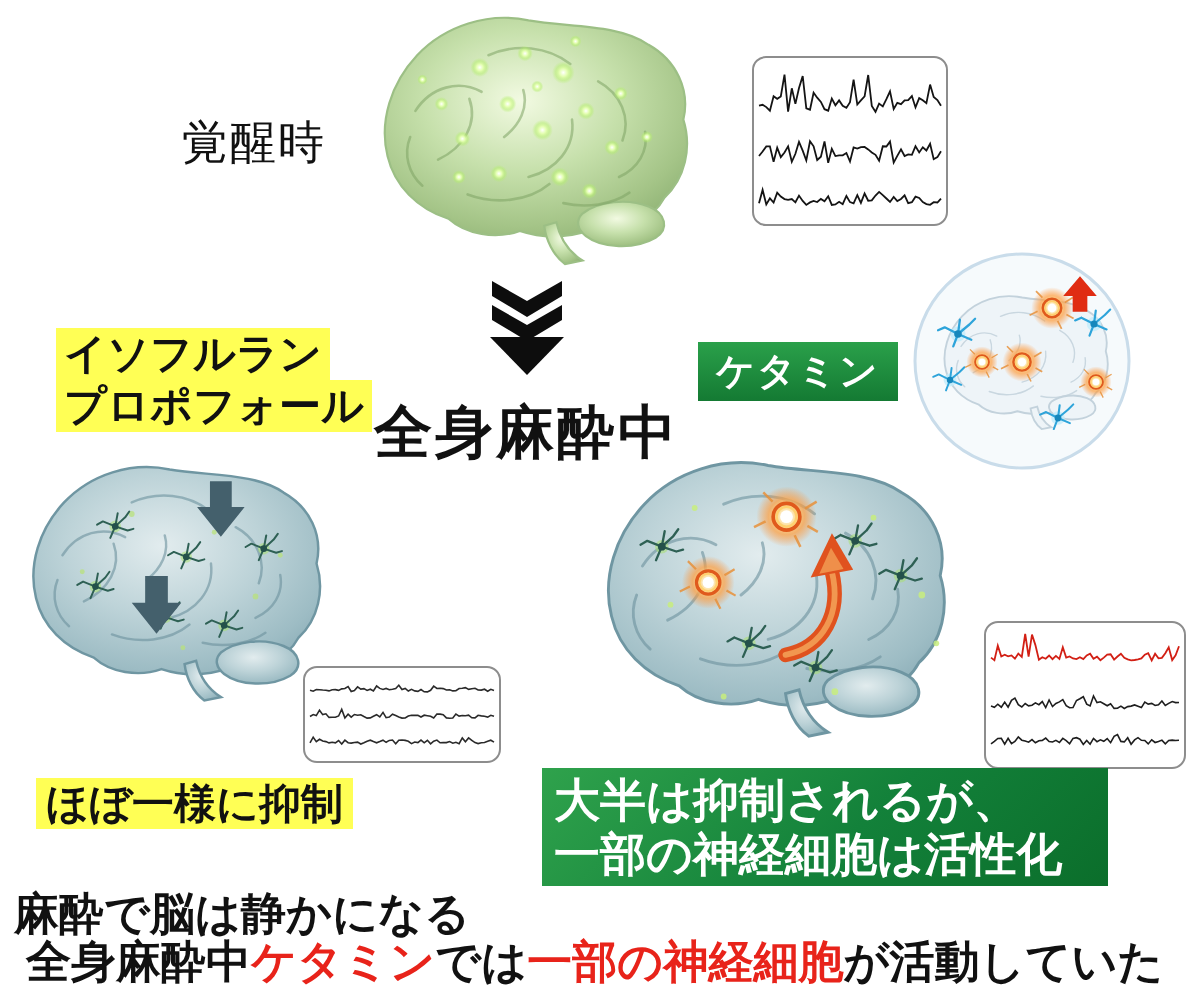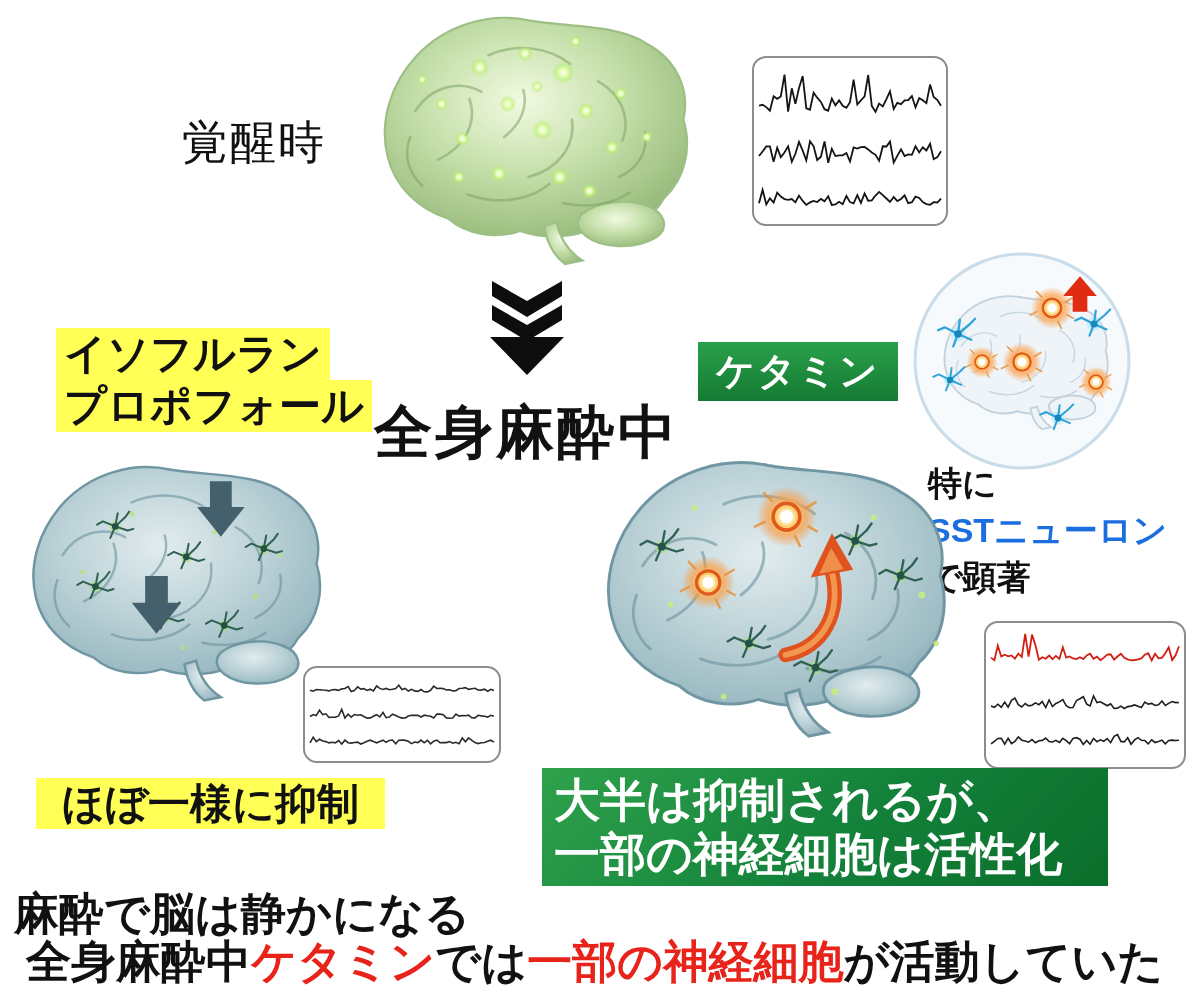--- a/index.html
+++ b/index.html
@@ -20,21 +20,21 @@
   .drug-left { left:56px; top:328px; line-height:50px; }
   .drug-left span { display:table; background:#ffff55; padding:1px 8px; font-size:42px; font-weight:600; }
 
   .drug-right { left:698px; top:342px; background:linear-gradient(180deg,#2aa04a,#147a33);
                 color:#fff; font-size:38px; font-weight:700; padding:4px 18px; letter-spacing:2px; }
 
   .sst-note { left:928px; top:460px; font-size:34px; line-height:47px; font-weight:600; }
   .sst-note .blue { color:#1b6ede; font-weight:700; }
 
   .left-result { left:36px; top:776px; }
-  .left-result span { background:#ffff55; padding:2px 26px; font-size:42px; font-weight:600; }
+  .left-result span { background:#ffff55; padding:2px 10px; font-size:42px; font-weight:600; }
 
   .right-result { left:542px; top:768px; width:566px;
                   background:linear-gradient(135deg,#2fa24c 0%,#13813a 55%,#0b6e2b 100%);
                   color:#fff; font-size:46px; font-weight:700; line-height:54px; padding:5px 12px; }
 
   .caption1 { left:14px; top:884px; font-size:45px; font-weight:700; }
   .caption2 { left:26px; top:932px; font-size:45px; font-weight:600; white-space:nowrap; }
   .caption2 .red { color:#e8231a; }
 
   .defs-holder { position:absolute; width:0; height:0; overflow:hidden; }
@@ -178,25 +178,20 @@
     </g>
     <g>
       <use href="#neuron-o" xlink:href="#neuron-o" transform="translate(146,58) scale(0.8)"></use>
       <use href="#neuron-o" xlink:href="#neuron-o" transform="translate(116,112) scale(0.75)"></use>
       <use href="#neuron-o" xlink:href="#neuron-o" transform="translate(190,132) scale(0.6)"></use>
       <use href="#neuron-o" xlink:href="#neuron-o" transform="translate(76,112) scale(0.6)"></use>
     </g>
     <use href="#arrow-up-red" xlink:href="#arrow-up-red" transform="translate(174,44) scale(1.05)" fill="#e02c12"></use>
   </svg>
 
-  <div class="abs sst-note">
-    <div>特に</div>
-    <div class="blue">SSTニューロン</div>
-    <div>で顕著</div>
-  </div>
 
   <svg class="abs" style="left:8px;top:453px;width:330px;height:254px" viewBox="0 0 400 300">
     <use href="#brain-shape" xlink:href="#brain-shape" fill="url(#gradBlue)" stroke="#6f96a2" stroke-width="3"></use>
     <use href="#gyri" xlink:href="#gyri" color="#6d929e" opacity="0.6"></use>
     <g fill="#b9e27c" opacity="0.75">
       <circle cx="150" cy="70" r="3.5"></circle>
         <circle cx="250" cy="92" r="3"></circle>
         <circle cx="300" cy="170" r="3.5"></circle>
       <circle cx="90" cy="140" r="3"></circle>
         <circle cx="212" cy="232" r="3"></circle>

